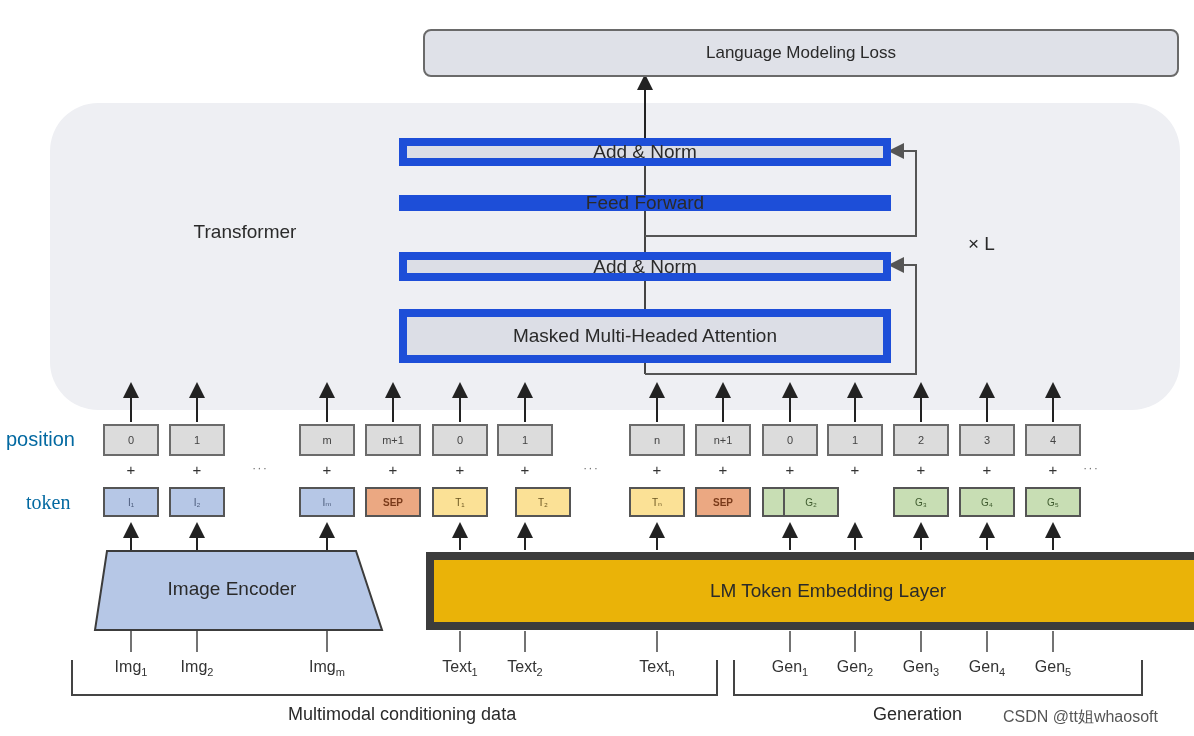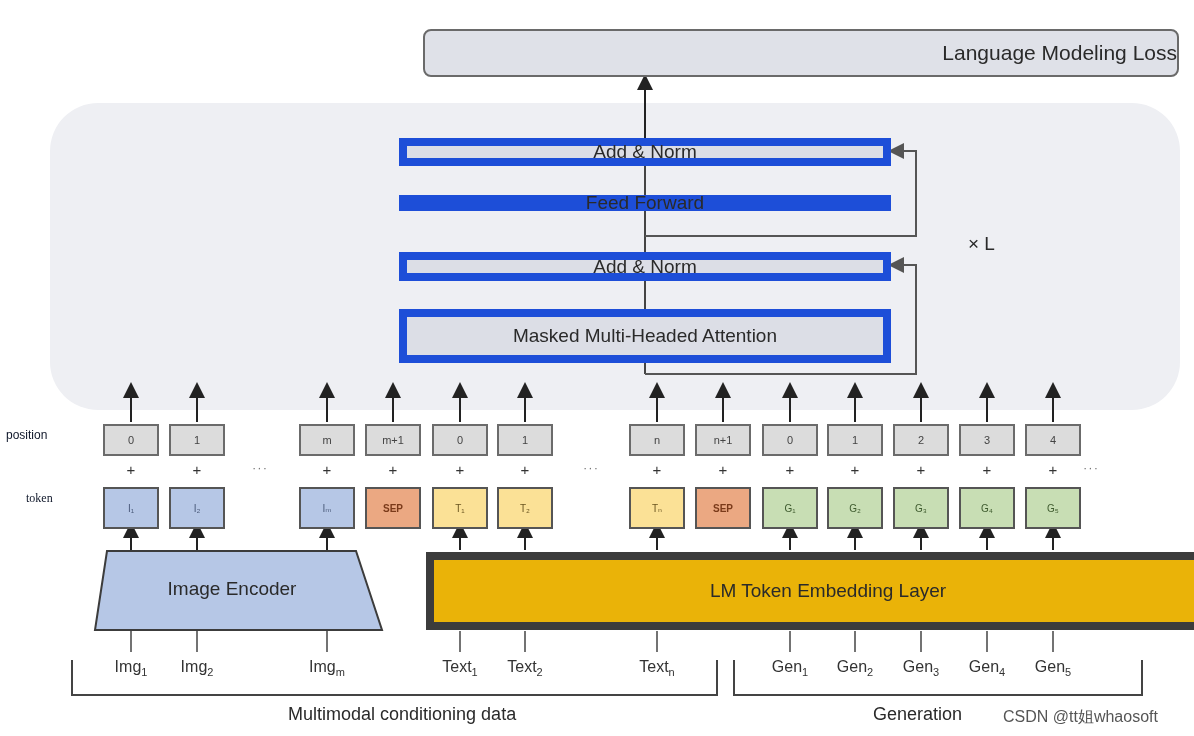--- a/index.html
+++ b/index.html
@@ -4,27 +4,27 @@
 <style>
   html, body { margin:0; padding:0; background:#ffffff; }
   body { width:1194px; height:736px; position:relative; overflow:hidden;
          font-family:"Liberation Sans", "DejaVu Sans", sans-serif; color:#262626; }
   .abs { position:absolute; }
   .decoder-bg { left:50px; top:103px; width:1130px; height:307px; background:#eeeff3;
                 border-radius:48px; }
   .block { position:absolute; background:#dcdee6; border:8px solid #1d4ed8; box-sizing:border-box;
            display:flex; align-items:center; justify-content:center; font-size:19px; color:#2a2a2a; }
   .loss { left:423px; top:29px; width:756px; height:48px; border-radius:8px; border:2px solid #6a6a6a;
-          background:#dfe1e8; font-size:21px;justify-content:flex-end; }
+          background:#dfe1e8; font-size:17px; }
   .dec-label { left:150px; top:218px; width:190px; text-align:center; font-size:19px; line-height:27px; color:#2a2a2a; }
   .xl { left:968px; top:233px; font-size:19px; color:#2a2a2a; }
-  .row-label { font-size:12px; color:#0f172a; }
+  .row-label { font-size:20px; color:#0369a1; }
   .pos-box { position:absolute; width:56px; height:32px; box-sizing:border-box; border:2px solid #6b6b6b;
              background:#dcdcdc; font-size:11px; display:flex; align-items:center; justify-content:center; color:#444; }
-  .tok-box { position:absolute; width:56px; height:42px; box-sizing:border-box; border:2px solid #555;
+  .tok-box { position:absolute; width:56px; height:30px; box-sizing:border-box; border:2px solid #555;
              font-size:10px; display:flex; align-items:center; justify-content:center; color:#3b3b3b; }
   .tok-img { background:#b6c7e6; color:#4a5a7a; }
   .tok-sep { background:#eba882; color:#7a3a1a; font-weight:bold; }
   .tok-text { background:#fbe196; color:#6a5520; }
   .tok-gen { background:#c8deb4; color:#3e5a2e; }
   .plus { position:absolute; width:20px; text-align:center; font-size:15px; color:#333; }
   .dots { position:absolute; font-size:13px; color:#777; letter-spacing:1px; }
   .in-label { position:absolute; font-size:16px; color:#333; transform:translateX(-50%); white-space:nowrap; }
   .in-label sub { font-size:11px; }
   .group-label { position:absolute; font-size:18px; color:#2a2a2a; white-space:nowrap; }
@@ -104,20 +104,21 @@
   <span>Feed Forward</span>
 </div>
 <div class="block" style="left:399px; top:252px; width:492px; height:29px;">
   <span>Add &amp; Norm</span>
 </div>
 <div class="block" style="left:399px; top:309px; width:492px; height:54px;">
   <span>Masked Multi-Headed Attention</span>
 </div>
 
 <div class="abs dec-label">
+  <div>Transformer</div>
 </div>
 <div class="abs xl">× L</div>
 
 <div class="abs row-label" style="left:6px; top:428px;">position</div>
 <div class="abs row-label" style="left:26px; top:491px;font-family:Liberation Serif, serif;">token</div>
 
 <div id="columns">
     <div class="pos-box" style="left: 103px; top: 424px;">0</div>
     <div class="plus" style="left: 121px; top: 461px;">+</div>
     <div class="tok-box tok-img" style="left: 103px; top: 487px;">I₁</div>
@@ -132,36 +133,36 @@
     <div class="in-label" style="left: 327px; top: 658px;"><span>Img</span><sub>m</sub></div>
     <div class="pos-box" style="left: 365px; top: 424px;">m+1</div>
     <div class="plus" style="left: 383px; top: 461px;">+</div>
     <div class="tok-box tok-sep" style="left: 365px; top: 487px;">SEP</div>
     <div class="pos-box" style="left: 432px; top: 424px;">0</div>
     <div class="plus" style="left: 450px; top: 461px;">+</div>
     <div class="tok-box tok-text" style="left: 432px; top: 487px;">T₁</div>
     <div class="in-label" style="left: 460px; top: 658px;"><span>Text</span><sub>1</sub></div>
     <div class="pos-box" style="left: 497px; top: 424px;">1</div>
     <div class="plus" style="left: 515px; top: 461px;">+</div>
-    <div class="tok-box tok-text" style="left: 497px; top: 487px;">T₂</div>
+    <div class="tok-box tok-text" style="left: 515px; top: 487px;">T₂</div>
     <div class="in-label" style="left: 525px; top: 658px;"><span>Text</span><sub>2</sub></div>
     <div class="pos-box" style="left: 629px; top: 424px;">n</div>
     <div class="plus" style="left: 647px; top: 461px;">+</div>
     <div class="tok-box tok-text" style="left: 629px; top: 487px;">Tₙ</div>
     <div class="in-label" style="left: 657px; top: 658px;"><span>Text</span><sub>n</sub></div>
     <div class="pos-box" style="left: 695px; top: 424px;">n+1</div>
     <div class="plus" style="left: 713px; top: 461px;">+</div>
     <div class="tok-box tok-sep" style="left: 695px; top: 487px;">SEP</div>
     <div class="pos-box" style="left: 762px; top: 424px;">0</div>
     <div class="plus" style="left: 780px; top: 461px;">+</div>
     <div class="tok-box tok-gen" style="left: 762px; top: 487px;">G₁</div>
     <div class="in-label" style="left: 790px; top: 658px;"><span>Gen</span><sub>1</sub></div>
     <div class="pos-box" style="left: 827px; top: 424px;">1</div>
     <div class="plus" style="left: 845px; top: 461px;">+</div>
-    <div class="tok-box tok-gen" style="left: 827px; top: 487px;">G₂</div>
+    <div class="tok-box tok-gen" style="left: 783px; top: 487px;">G₂</div>
     <div class="in-label" style="left: 855px; top: 658px;"><span>Gen</span><sub>2</sub></div>
     <div class="pos-box" style="left: 893px; top: 424px;">2</div>
     <div class="plus" style="left: 911px; top: 461px;">+</div>
     <div class="tok-box tok-gen" style="left: 893px; top: 487px;">G₃</div>
     <div class="in-label" style="left: 921px; top: 658px;"><span>Gen</span><sub>3</sub></div>
     <div class="pos-box" style="left: 959px; top: 424px;">3</div>
     <div class="plus" style="left: 977px; top: 461px;">+</div>
     <div class="tok-box tok-gen" style="left: 959px; top: 487px;">G₄</div>
     <div class="in-label" style="left: 987px; top: 658px;"><span>Gen</span><sub>4</sub></div>
     <div class="pos-box" style="left: 1025px; top: 424px;">4</div>

